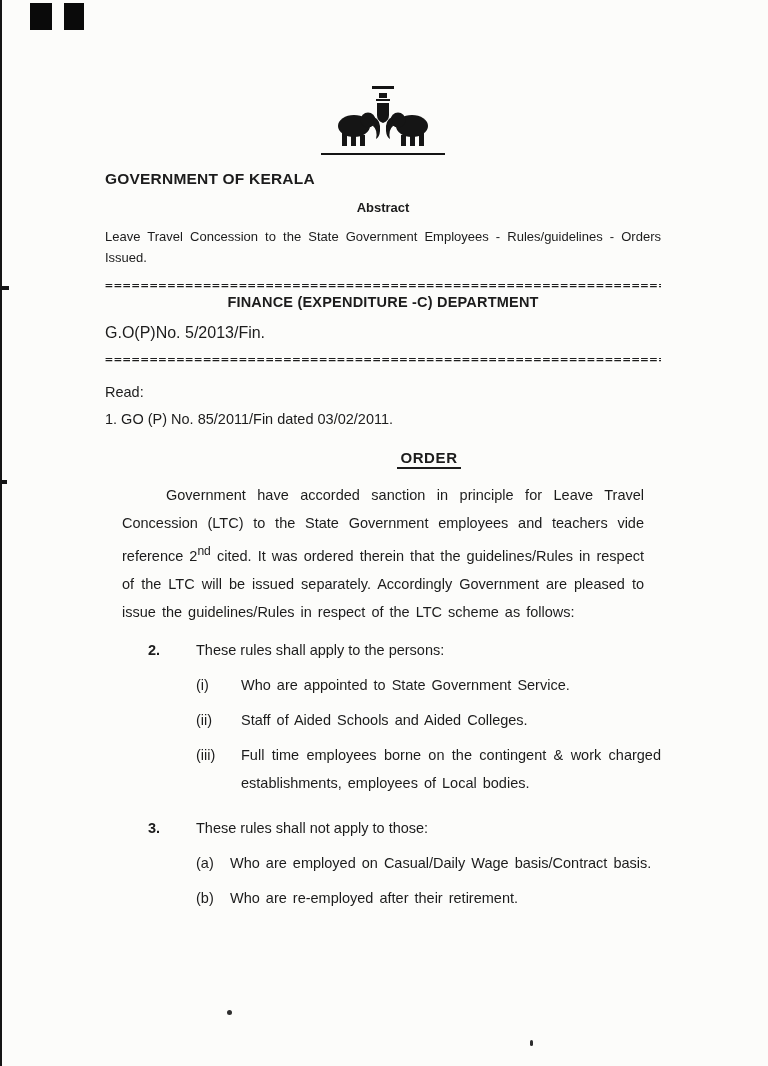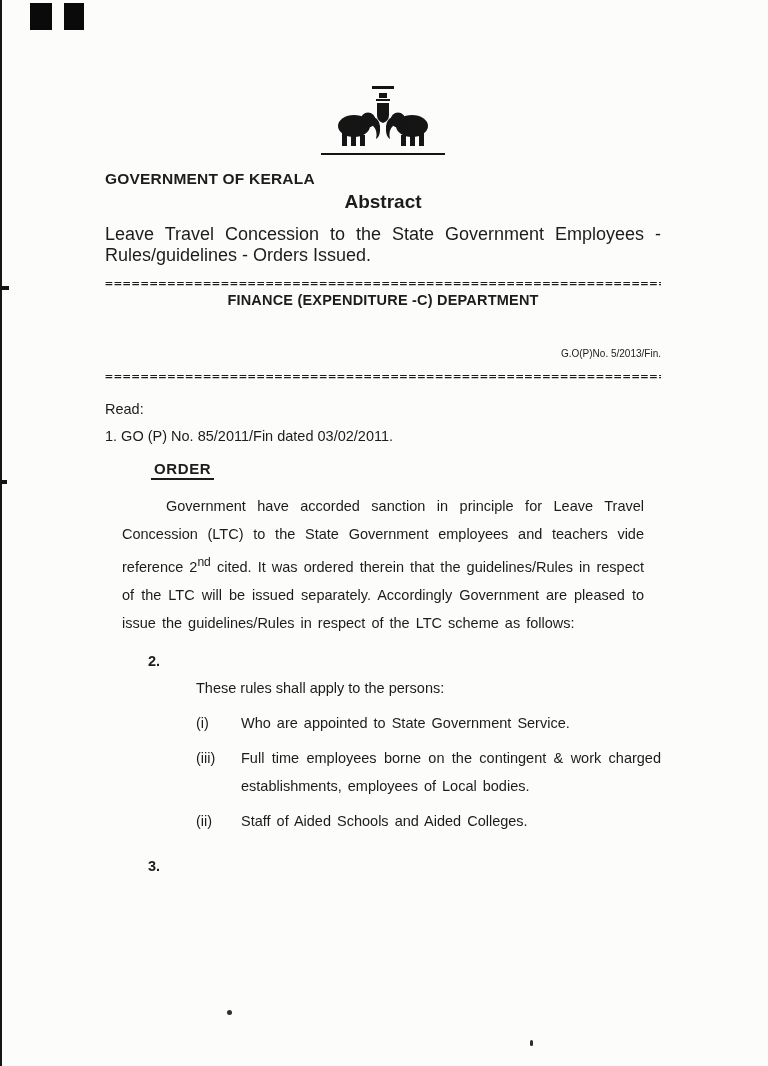--- a/index.html
+++ b/index.html
@@ -25,54 +25,54 @@
   .dot1 { left: 227px; top: 1010px; width: 5px; height: 5px; border-radius: 50%; }
   .dot2 { left: 530px; top: 1040px; width: 3px; height: 6px; border-radius: 2px; }
 
   .content { position: absolute; left: 105px; top: 0; width: 556px; }
 
   .emblem-wrap { text-align: center; padding-top: 86px; }
   .emblem-dash { width: 22px; height: 3px; background: #141414; margin: 0 auto 3px; }
   .emblem-underline { width: 124px; height: 2px; background: #141414; margin: 1px auto 0; }
 
   .title { font-weight: bold; font-size: 15.5px; margin-top: 15px; letter-spacing: .2px; }
-  .subtitle { text-align: center; font-weight: bold; font-size: 19px; margin-top: 3px; }
+  .subtitle { text-align: center; font-weight: bold; font-size: 13px; margin-top: 12px; }
 
-  .subject { font-size: 18px; line-height: 21px; text-align: justify; margin-top: 11px; }
+  .subject { font-size: 13px; line-height: 21px; text-align: justify; margin-top: 11px; }
 
   .sep {
     font-family: "DejaVu Sans Mono", monospace;
     font-size: 13px; letter-spacing: 1.1px;
     white-space: nowrap; overflow: hidden;
     margin-top: 9px; height: 16px;
   }
 
   .dept { text-align: center; font-weight: bold; font-size: 14.5px; margin-top: 1px; letter-spacing: .2px; }
 
-  .go-row { display: flex; justify-content: flex-end; font-size: 10px; margin-top: 40px; }
+  .go-row { display: flex; justify-content: space-between; font-size: 16px; margin-top: 14px; }
 
   .read-row { display: flex; font-size: 14.5px; margin-top: 12px; line-height: 27px; flex-direction: column; }
   .read-label { width: 45px; flex: none; }
 
-  .order-heading-wrap { margin-top: 10px; }
+  .order-heading-wrap { text-align: center; margin-top: 16px; }
   .order-heading {
     display: inline-block; font-weight: bold; font-size: 15px;
     border-bottom: 2px solid #1c1c1c; padding: 0 3px 1px;
     letter-spacing: .6px; transform: translateX(46px);
   }
 
   .para {
     font-size: 14.5px; line-height: 28px; text-align: justify;
     text-indent: 44px; margin: 12px 17px 0;
     word-spacing: 2px;
   }
 
   .sec { display: flex; margin-top: 10px; font-size: 14.5px; line-height: 28px; }
   .sec-num { width: 48px; flex: none; margin-left: 43px; font-weight: bold; }
-  .sec-body { flex: 1; margin-top: 27px; }
+  .sec-body { flex: 1; }
   .sec-text { margin-bottom: 7px; }
 
   .sub { display: flex; margin-bottom: 7px; }
   .sub-label { width: 45px; flex: none; }
   .sub.tight .sub-label { width: 34px; }
   .sub-text { flex: 1; text-align: justify; word-spacing: 2px; }
 </style>
 </head>
 <body>
 
@@ -151,28 +151,39 @@
 
     <div class="sec">
       <span class="sec-num">2.</span>
       <div class="sec-body">
         <div class="sec-text">These rules shall apply to the persons:</div>
         <div class="sub">
           <span class="sub-label">(i)</span>
           <div class="sub-text">Who are appointed to State Government Service.</div>
         </div>
         <div class="sub">
+          <span class="sub-label">(ii)</span>
+          <div class="sub-text">Staff of Aided Schools and Aided Colleges.</div>
+        </div>
+        <div class="sub">
           <span class="sub-label">(iii)</span>
           <div class="sub-text">Full time employees borne on the contingent &amp; work charged establishments, employees of Local bodies.</div>
-        </div>
-        <div class="sub">
-          <span class="sub-label">(ii)</span>
-          <div class="sub-text">Staff of Aided Schools and Aided Colleges.</div>
         </div>
       </div>
     </div>
 
     <div class="sec">
       <span class="sec-num">3.</span>
+      <div class="sec-body">
+        <div class="sec-text">These rules shall not apply to those:</div>
+        <div class="sub tight">
+          <span class="sub-label">(a)</span>
+          <div class="sub-text">Who are employed on Casual/Daily Wage basis/Contract basis.</div>
+        </div>
+        <div class="sub tight">
+          <span class="sub-label">(b)</span>
+          <div class="sub-text">Who are re-employed after their retirement.</div>
+        </div>
+      </div>
     </div>
 
   </div>
 </div>
 
 </body></html>

